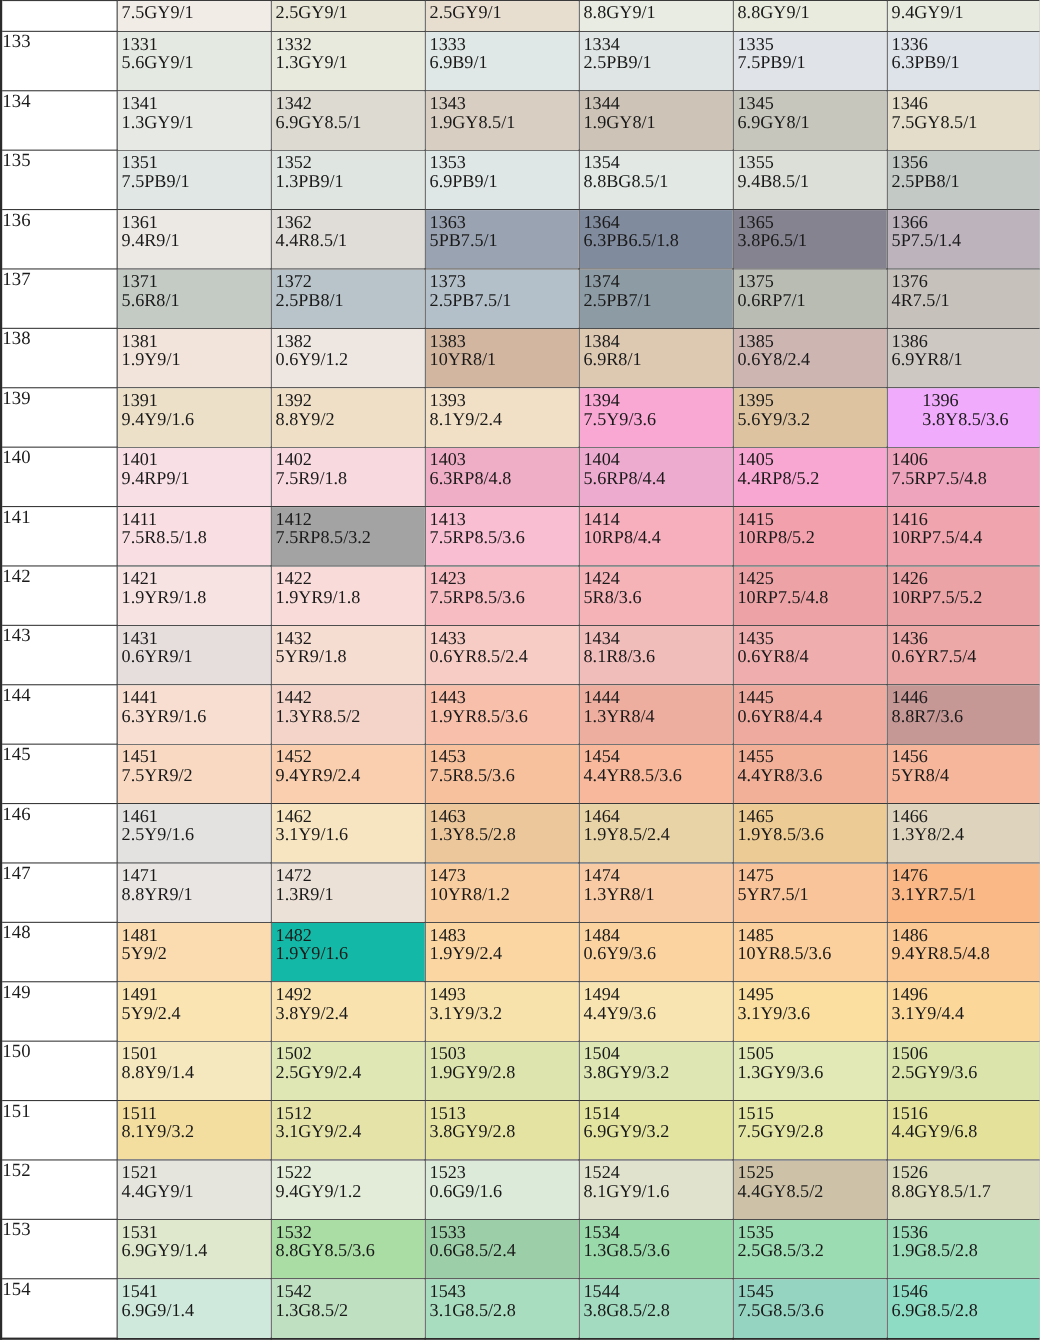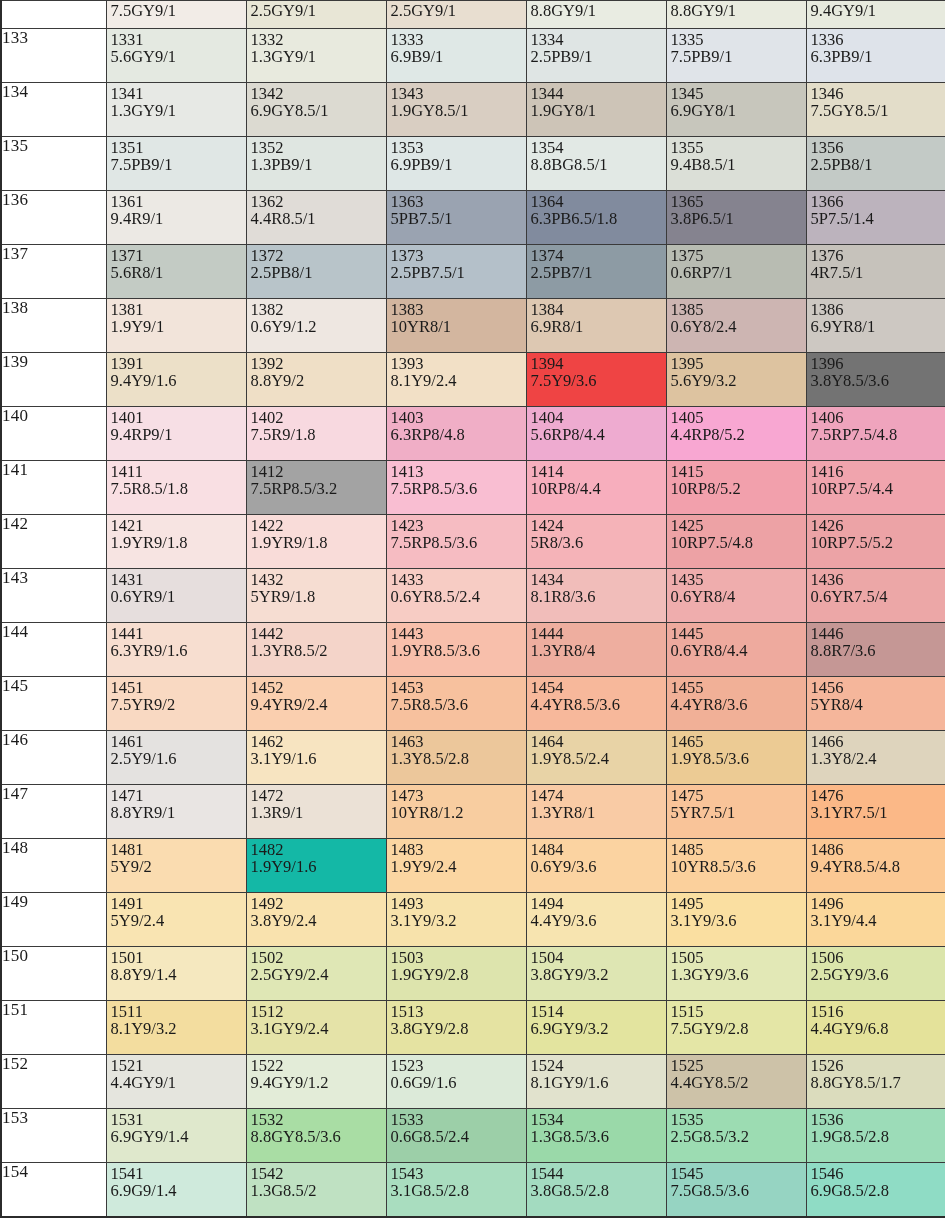--- a/index.html
+++ b/index.html
@@ -363,33 +363,33 @@
             <div class="cell-code">1392</div>
             <div class="cell-munsell">8.8Y9/2</div>
           </div>
         </td>
         <td class="swatch" style="background-color: rgb(242, 224, 198);">
           <div class="cell-inner">
             <div class="cell-code">1393</div>
             <div class="cell-munsell">8.1Y9/2.4</div>
           </div>
         </td>
-        <td class="swatch" style="background-color: #ef4444; font-family: Liberation Serif, serif;">
+        <td class="swatch" style="background-color: #f9a8d4; font-family: Liberation Serif, serif;">
           <div class="cell-inner">
             <div class="cell-code">1394</div>
             <div class="cell-munsell">7.5Y9/3.6</div>
           </div>
         </td>
         <td class="swatch" style="background-color: rgb(221, 195, 160);">
           <div class="cell-inner">
             <div class="cell-code">1395</div>
             <div class="cell-munsell">5.6Y9/3.2</div>
           </div>
         </td>
-        <td class="swatch" style="background-color: #737373;">
+        <td class="swatch" style="background-color: #f0abfc; padding-left: 28px;">
           <div class="cell-inner">
             <div class="cell-code">1396</div>
             <div class="cell-munsell">3.8Y8.5/3.6</div>
           </div>
         </td>
       </tr>
       <tr class="data-row">
         <td class="row-index">140</td>
         <td class="swatch" style="background-color: rgb(247, 223, 229);">
           <div class="cell-inner">

